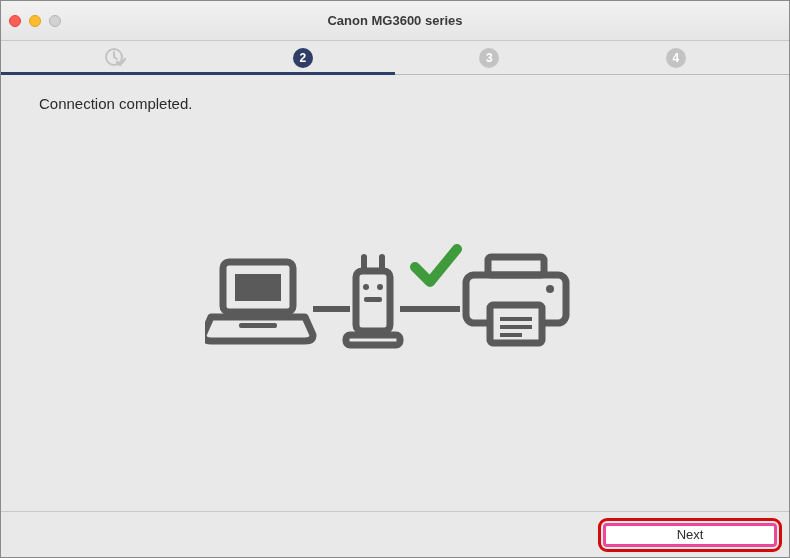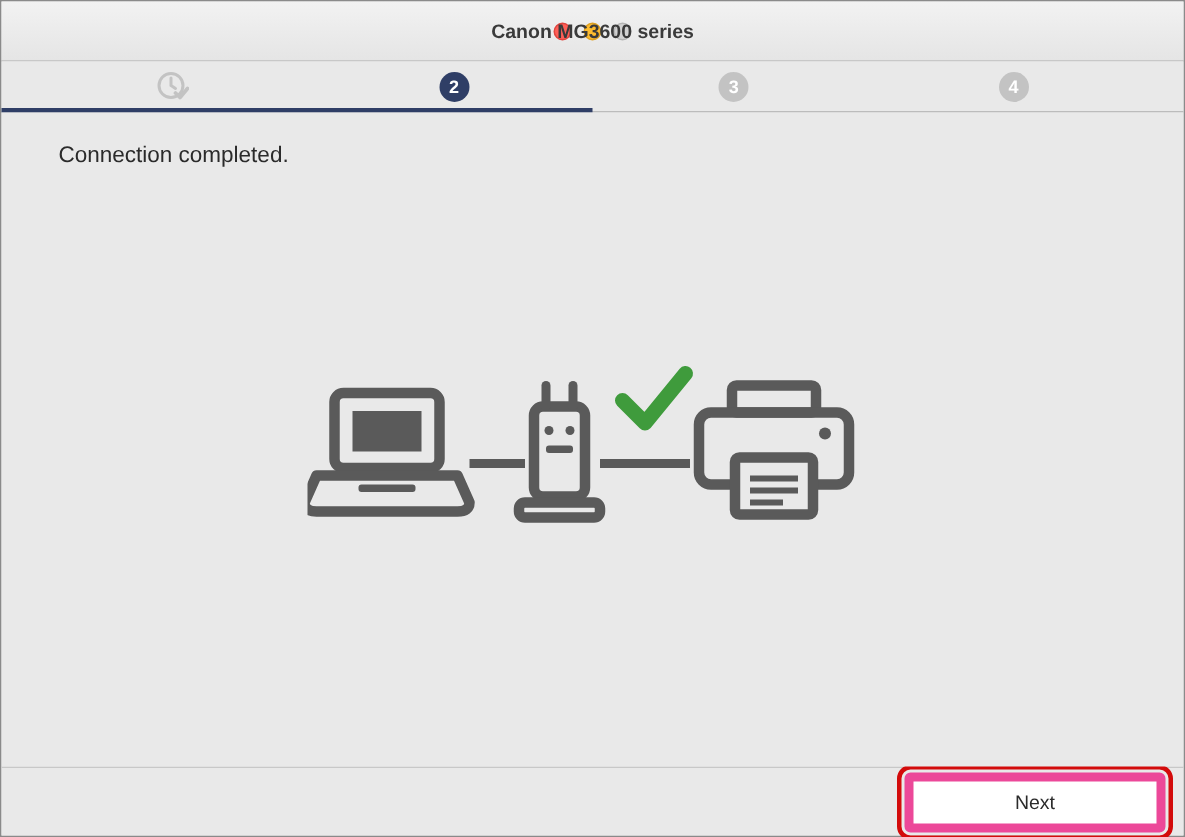--- a/index.html
+++ b/index.html
@@ -23,21 +23,20 @@
       background: #e9e9e9;
     }
     .titlebar {
       height: 40px;
       background: linear-gradient(to bottom, #f2f2f2, #e5e5e5);
       border-bottom: 1px solid #c8c8c8;
       display: flex;
       align-items: center;
       padding: 0 8px;
       position: relative;
-      justify-content: center;
     }
     .traffic-lights {
       display: flex;
       gap: 8px;
       align-items: center;
     }
     .traffic-light {
       width: 12px;
       height: 12px;
       border-radius: 50%;
@@ -116,23 +115,23 @@
       height: 46px;
       border-top: 1px solid #c8c8c8;
       background: #e9e9e9;
       display: flex;
       align-items: center;
       justify-content: flex-end;
       padding: 0 12px;
     }
     .next-btn {
       width: 174px;
-      height: 40px;
+      height: 24px;
       background: #fff;
-      border: 6px solid #ec4899;
+      border: 3px solid #ec4899;
       border-radius: 4px;
       font-size: 13px;
       color: #2b2b2b;
       cursor: pointer;
       outline: 3px solid #d30b0b;
       outline-offset: 2px;
     }
   </style>
 </head>
 <body>

